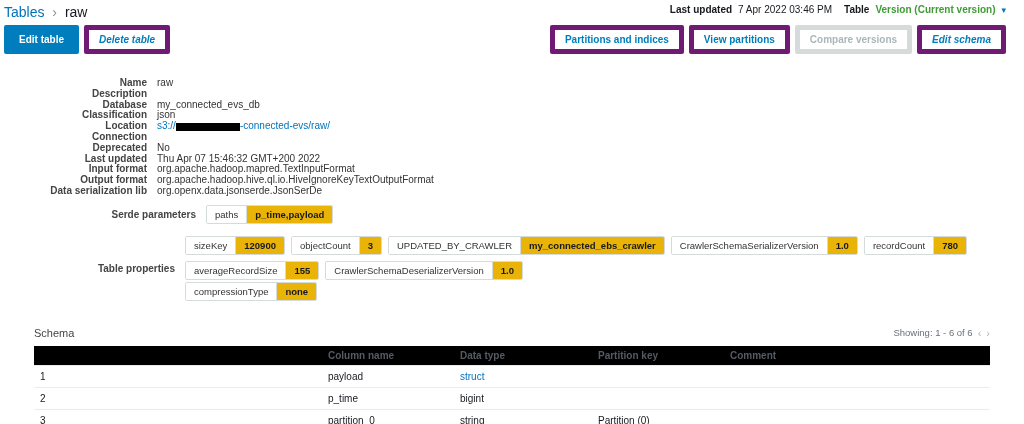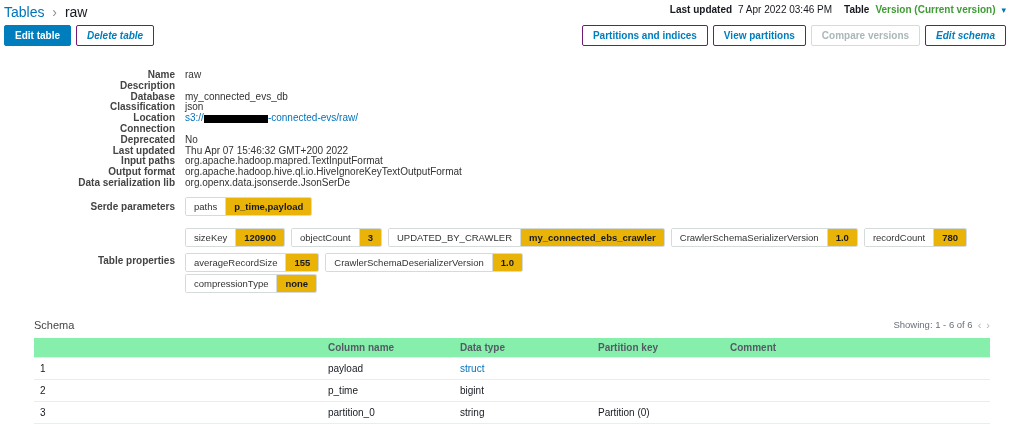--- a/index.html
+++ b/index.html
@@ -14,56 +14,56 @@
   .breadcrumb .current { color:#16191f; }
 
   .meta { font-size:10px; color:#16191f; display:flex; align-items:center; gap:6px; }
   .meta .b { font-weight:bold; }
   .meta .version { color:#3f9c35; font-weight:bold; cursor:pointer; }
   .meta .caret { color:#0073bb; font-size:9px; cursor:pointer; }
 
   .actionrow { display:flex; justify-content:space-between; padding:5px 18px 0 4px; }
   .btn { font-family:"Liberation Sans", sans-serif; font-size:10px; font-weight:bold;
     padding:4px 10px; border-radius:2px; margin-right:5px; cursor:pointer;
-    background:#fff; border:1px solid #701a75; color:#007dbc; }
+    background:#fff; border:5px solid #701a75; color:#007dbc; }
   .btn.primary { background:#007dbc; border-color:#007dbc; color:#fff; }
   .btn.disabled { border-color:#d5dbdb; color:#aab7b8; cursor:default; }
   .btn:last-child { margin-right:0;font-style:italic; }
 
   .details { margin-top:24px; font-size:10px; line-height:10.8px; }
   .detail-row { display:flex; }
-  .detail-label { width:185px; text-align:right; font-weight:bold; color:#444;
+  .detail-label { width:157px; text-align:right; font-weight:bold; color:#444;
     padding-right:10px; flex:none; }
   .detail-value { color:#333; min-height:10.8px; }
   .detail-value .link { color:#0073bb; cursor:pointer; }
   .redact { display:inline-block; width:64px; height:8px; background:#000;
     vertical-align:middle; }
 
   .chips-row { display:flex; align-items:center; margin-top:2px; }
   .chips-label { width:185px; text-align:right; font-weight:bold; color:#444;
     padding-right:10px; flex:none; font-size:10px; }
   .chips { display:flex; flex-wrap:wrap; gap:6px; }
   .chip { display:inline-flex; border:1px solid #d5dbdb; border-radius:2px;
     overflow:hidden; font-size:9.5px; }
   .chip .k { padding:3px 8px; background:#fff; color:#333; }
   .chip .v { padding:3px 8px; background:#eab308; color:#16191f; font-weight:bold;
     border-left:1px solid #d5dbdb; }
-  .serde-block { margin-top:8px; }
+  .serde-block { margin-top:8px;padding-left:21px; }
   .props-block { display:flex; margin-top:12px; }
   .props-block .chips-label { align-self:center; }
   .props-rows { display:flex; flex-direction:column; gap:2px; }
 
   .schema-section { margin-top:26px; padding:0 34px; }
   .schema-head { display:flex; justify-content:space-between; align-items:flex-end; }
   .schema-title { font-size:11px; color:#444; }
   .schema-paging { font-size:9.5px; color:#687078; display:flex; align-items:center; gap:5px; }
   .pg-arrow { color:#aab7b8; font-size:11px; cursor:pointer; }
 
   table.schema { width:956px; border-collapse:collapse; margin-top:7px; font-size:10px; }
-  table.schema thead tr { background:#86efac; }
+  table.schema thead tr { background:#000000; }
   table.schema th { text-align:left; font-weight:bold; color:#545b64;
     padding:4px 6px; border-bottom:1px solid #eaeded; }
   table.schema td { padding:5px 6px; border-bottom:1px solid #eaeded; color:#16191f; }
   table.schema .c-idx { width:288px; }
   table.schema .c-name { width:132px; }
   table.schema .c-type { width:138px; }
   table.schema .c-part { width:132px; }
   td .type-link { color:#0073bb; cursor:pointer; }
 </style>
 </head>
@@ -116,21 +116,21 @@
     </div>
     <div class="detail-row">
       <div class="detail-label">Deprecated</div>
       <div class="detail-value">No</div>
     </div>
     <div class="detail-row">
       <div class="detail-label">Last updated</div>
       <div class="detail-value">Thu Apr 07 15:46:32 GMT+200 2022</div>
     </div>
     <div class="detail-row">
-      <div class="detail-label">Input paths</div>
+      <div class="detail-label">Input format</div>
       <div class="detail-value">org.apache.hadoop.mapred.TextInputFormat</div>
     </div>
     <div class="detail-row">
       <div class="detail-label">Output format</div>
       <div class="detail-value">org.apache.hadoop.hive.ql.io.HiveIgnoreKeyTextOutputFormat</div>
     </div>
     <div class="detail-row">
       <div class="detail-label">Data serialization lib</div>
       <div class="detail-value">org.openx.data.jsonserde.JsonSerDe</div>
     </div>

